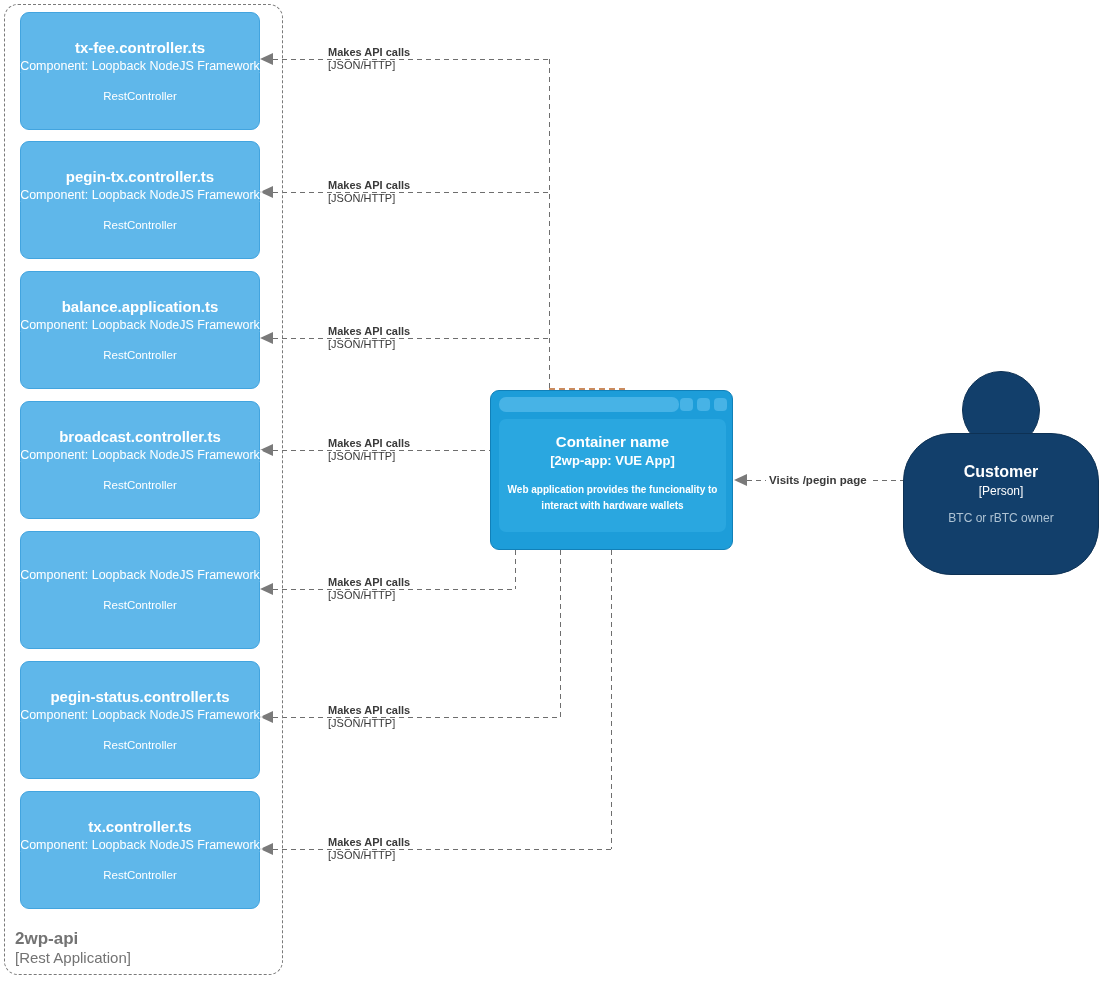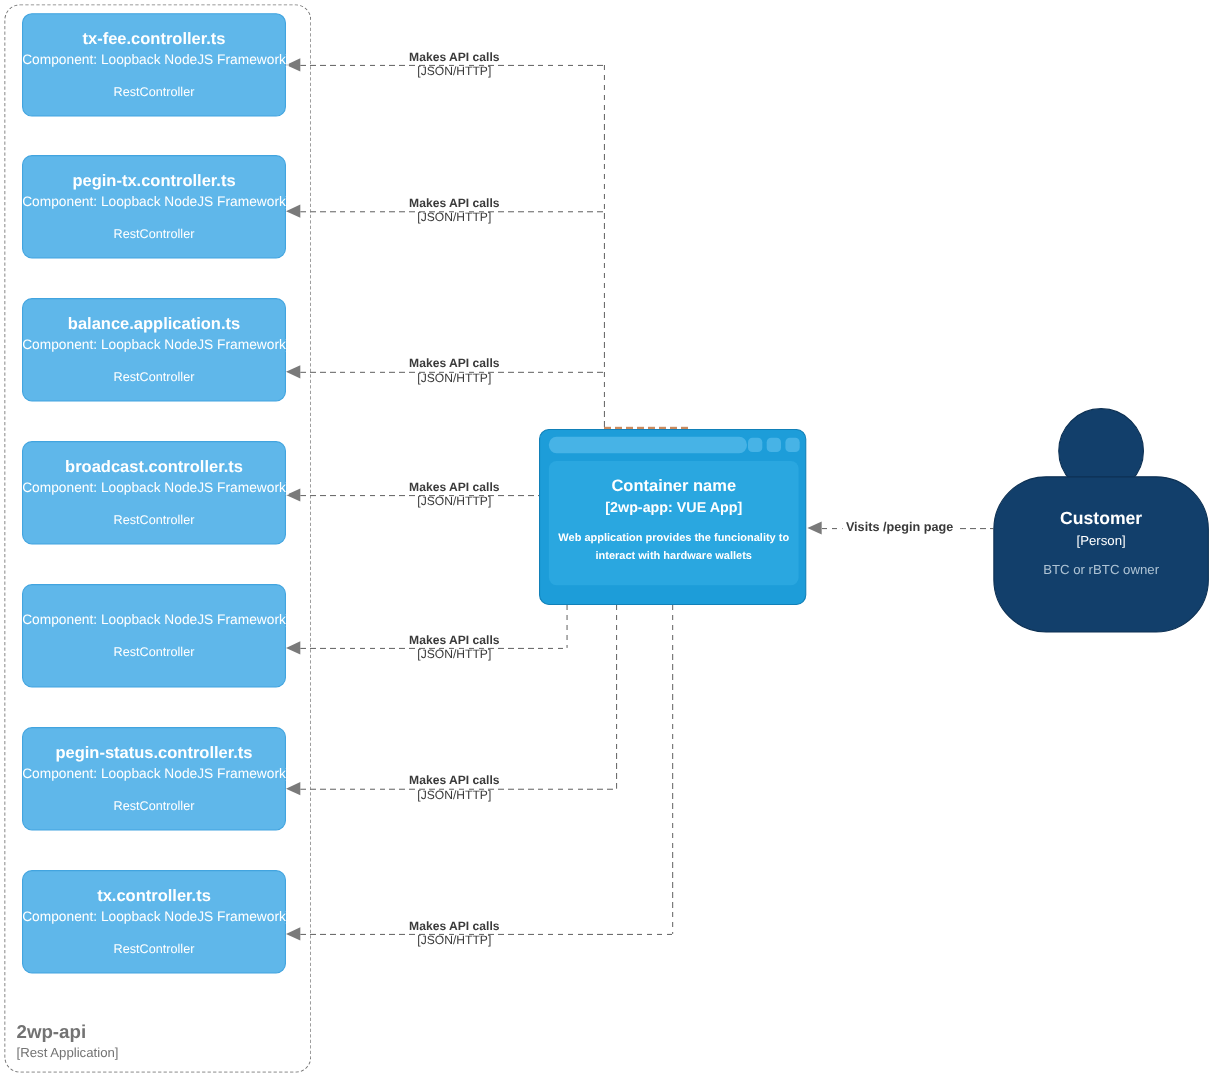--- a/index.html
+++ b/index.html
@@ -5,24 +5,24 @@
   * { margin:0; padding:0; box-sizing:border-box; }
   html,body { background:#ffffff; }
   body { font-family:"Liberation Sans", sans-serif; }
   .canvas { position:relative; width:1101px; height:981px; background:#fff; overflow:hidden; }
 
   
   .boundary { position:absolute; left:4px; top:4px; width:279px; height:971px;
               border:1.6px dashed #7a7a7a; border-radius:14px; }
   .boundary-label { position:absolute; left:10px; bottom:8px; color:#737373; }
   .boundary-name { font-size:17px; font-weight:bold; line-height:21px; }
-  .boundary-type { font-size:12px; line-height:17px; }
+  .boundary-type { font-size:15px; line-height:17px; }
 
   
-  .comp { position:absolute; left:20px; width:240px; height:94px;
+  .comp { position:absolute; left:20px; width:240px; height:118px;
           background:#5FB7EA; border:1px solid #42A4DF; border-radius:9px;
           color:#ffffff; display:flex; flex-direction:column;
           align-items:center; justify-content:center; text-align:center; }
   .comp-title { font-size:15px; font-weight:bold; line-height:20px; max-width:222px; }
   .comp-meta  { font-size:12.5px; line-height:17px; white-space:nowrap; }
   .comp-desc  { font-size:11.5px; line-height:15px; margin-top:14px; }
 
   
   .browser { position:absolute; left:490px; top:390px; width:243px; height:160px;
              background:#1D9DD9; border:1px solid #1180B8; border-radius:9px; }
@@ -51,21 +51,21 @@
 
   
   .hline { position:absolute; height:1.2px;
            background:repeating-linear-gradient(to right,#6e6e6e 0 5px,transparent 5px 9px); }
   .vline { position:absolute; width:1.2px;
            background:repeating-linear-gradient(to bottom,#6e6e6e 0 5px,transparent 5px 9px); }
   .arrow-left { position:absolute; width:0; height:0;
                 border-top:6px solid transparent; border-bottom:6px solid transparent;
                 border-right:13px solid #7a7a7a; }
   .edge-label { position:absolute; left:328px; width:170px; transform:translateY(-50%);
-                text-align:center; color:#3a3a3a; }
+                color:#3a3a3a; }
   .edge-label .l1 { font-size:11px; font-weight:bold; line-height:13px; display:block; }
   .edge-label .l2 { font-size:11px; line-height:13px; display:block; }
   .visits-label { position:absolute; transform:translateY(-50%); background:#ffffff;
                   padding:0 3px; font-size:11.5px; font-weight:bold; color:#3a3a3a;
                   line-height:14px; white-space:nowrap; }
   .artifact { position:absolute; left:549px; top:388px; width:77px; height:2px;
               background:repeating-linear-gradient(to right,#C98B5F 0 6px,transparent 6px 10px); }
 </style>
 </head>
 <body>

